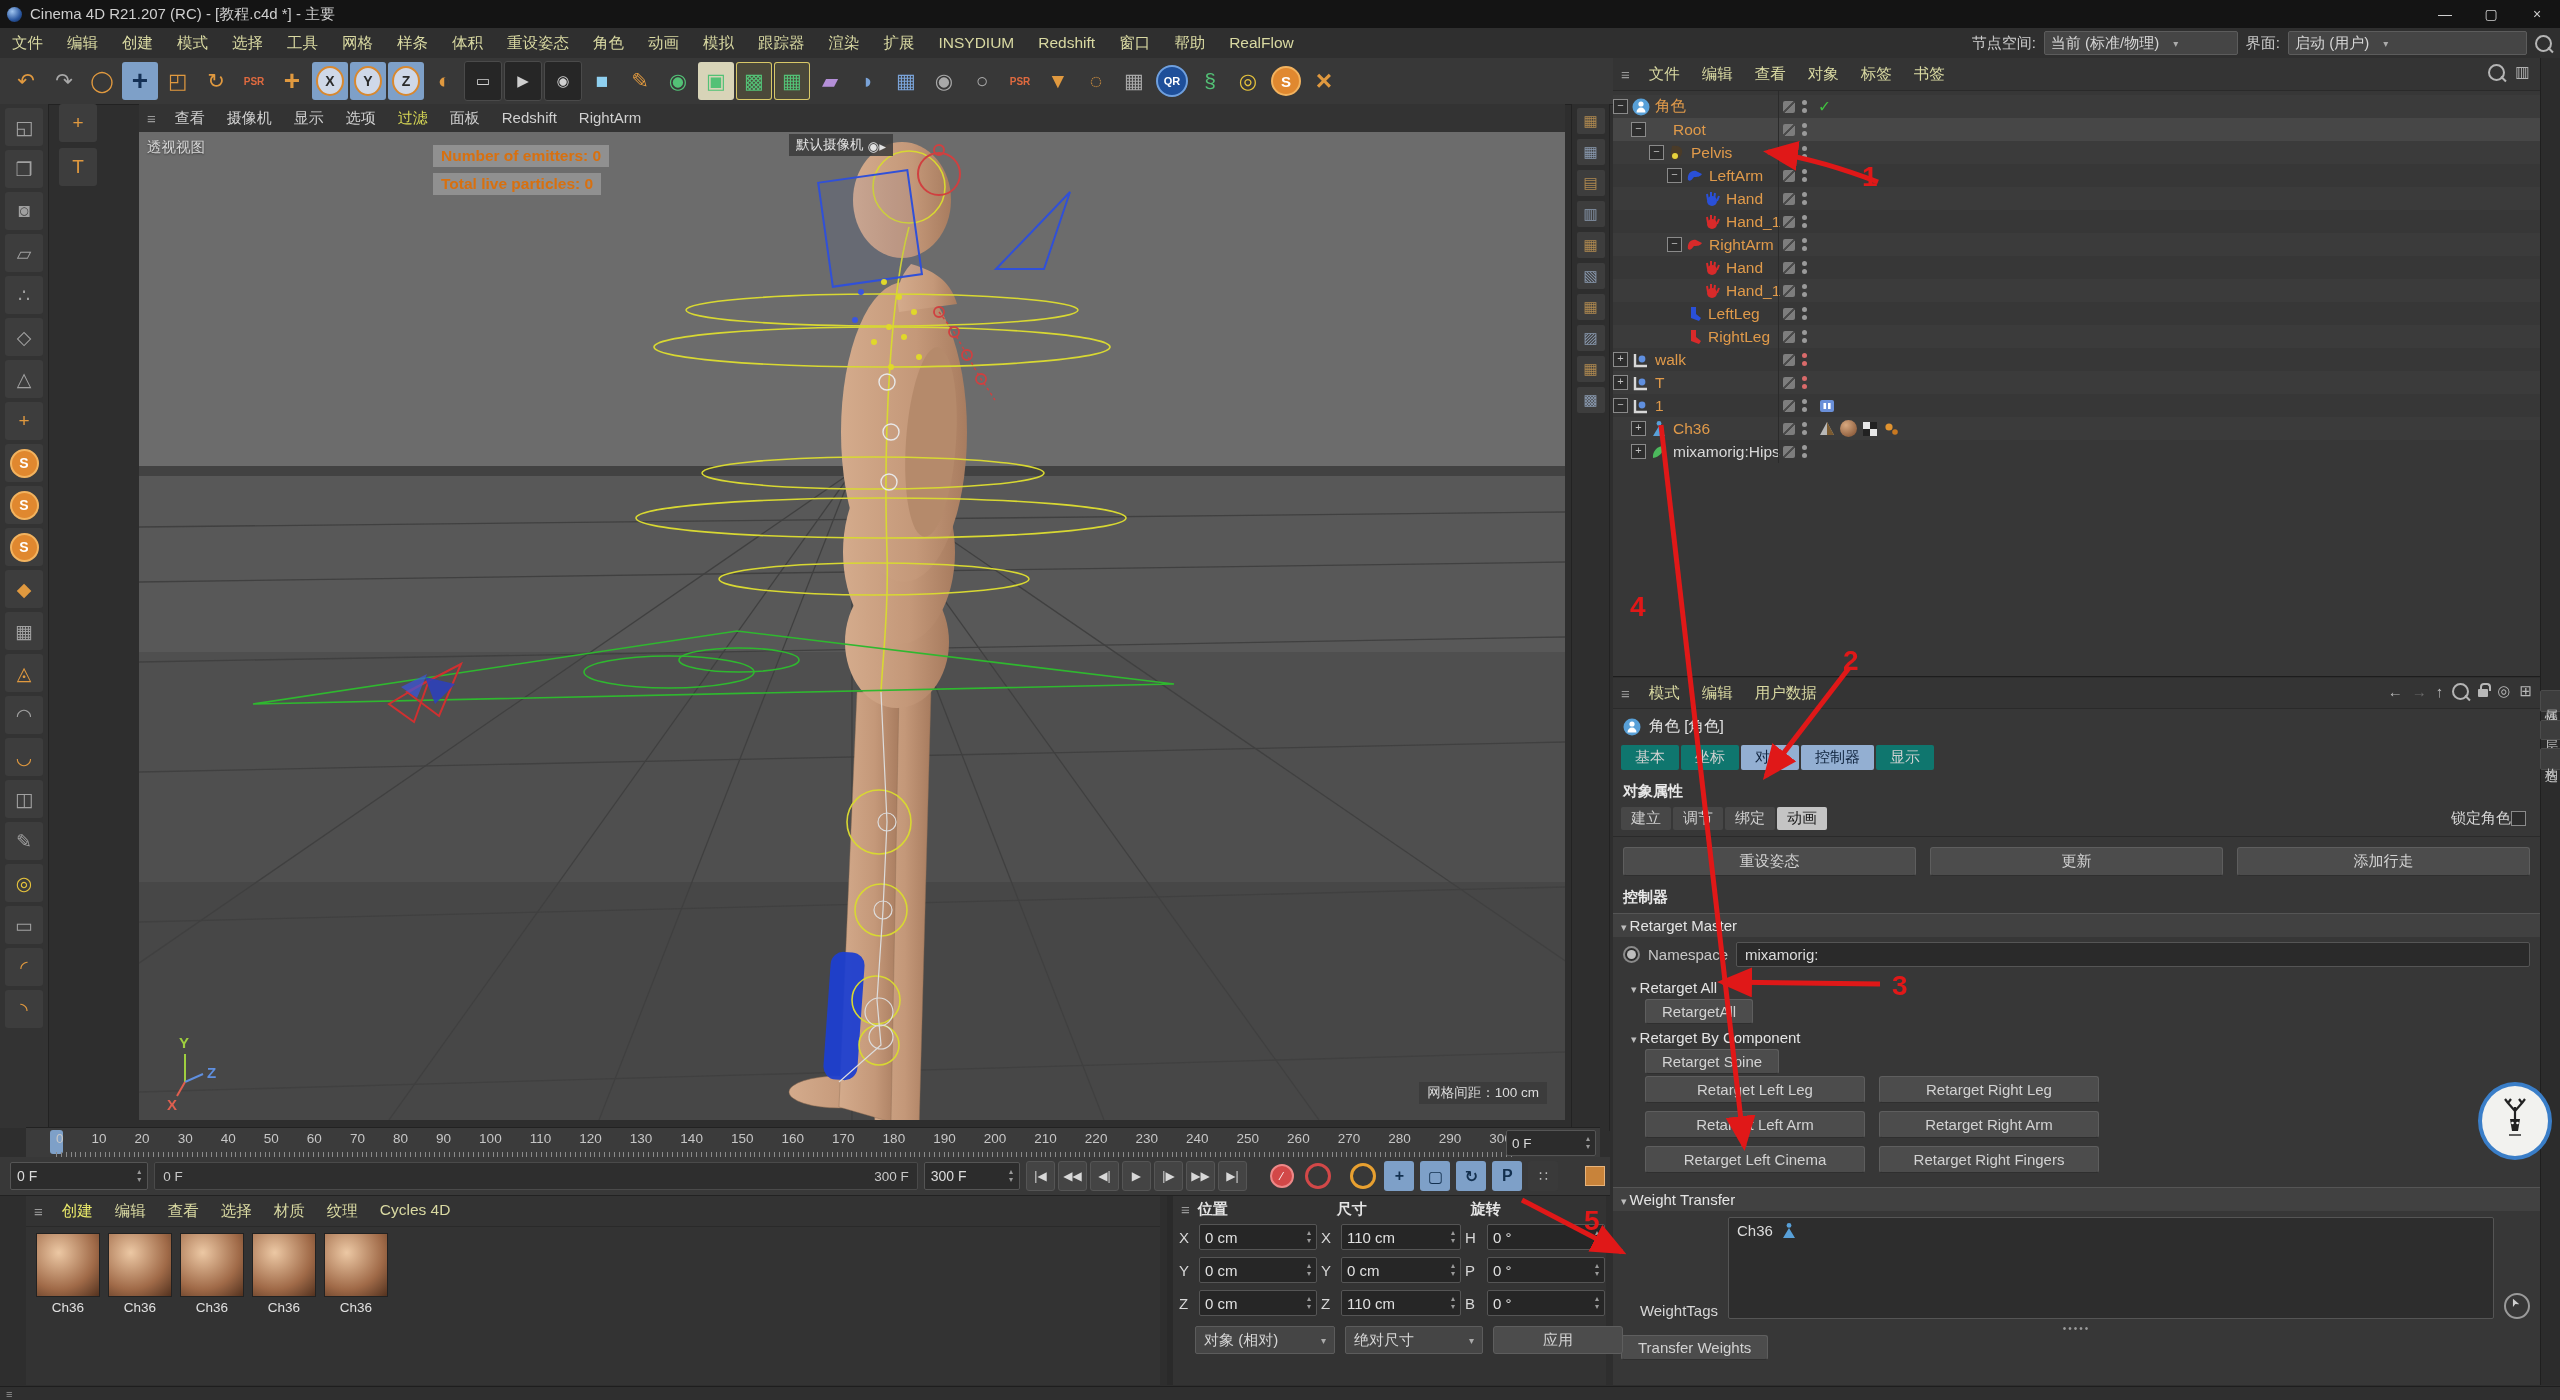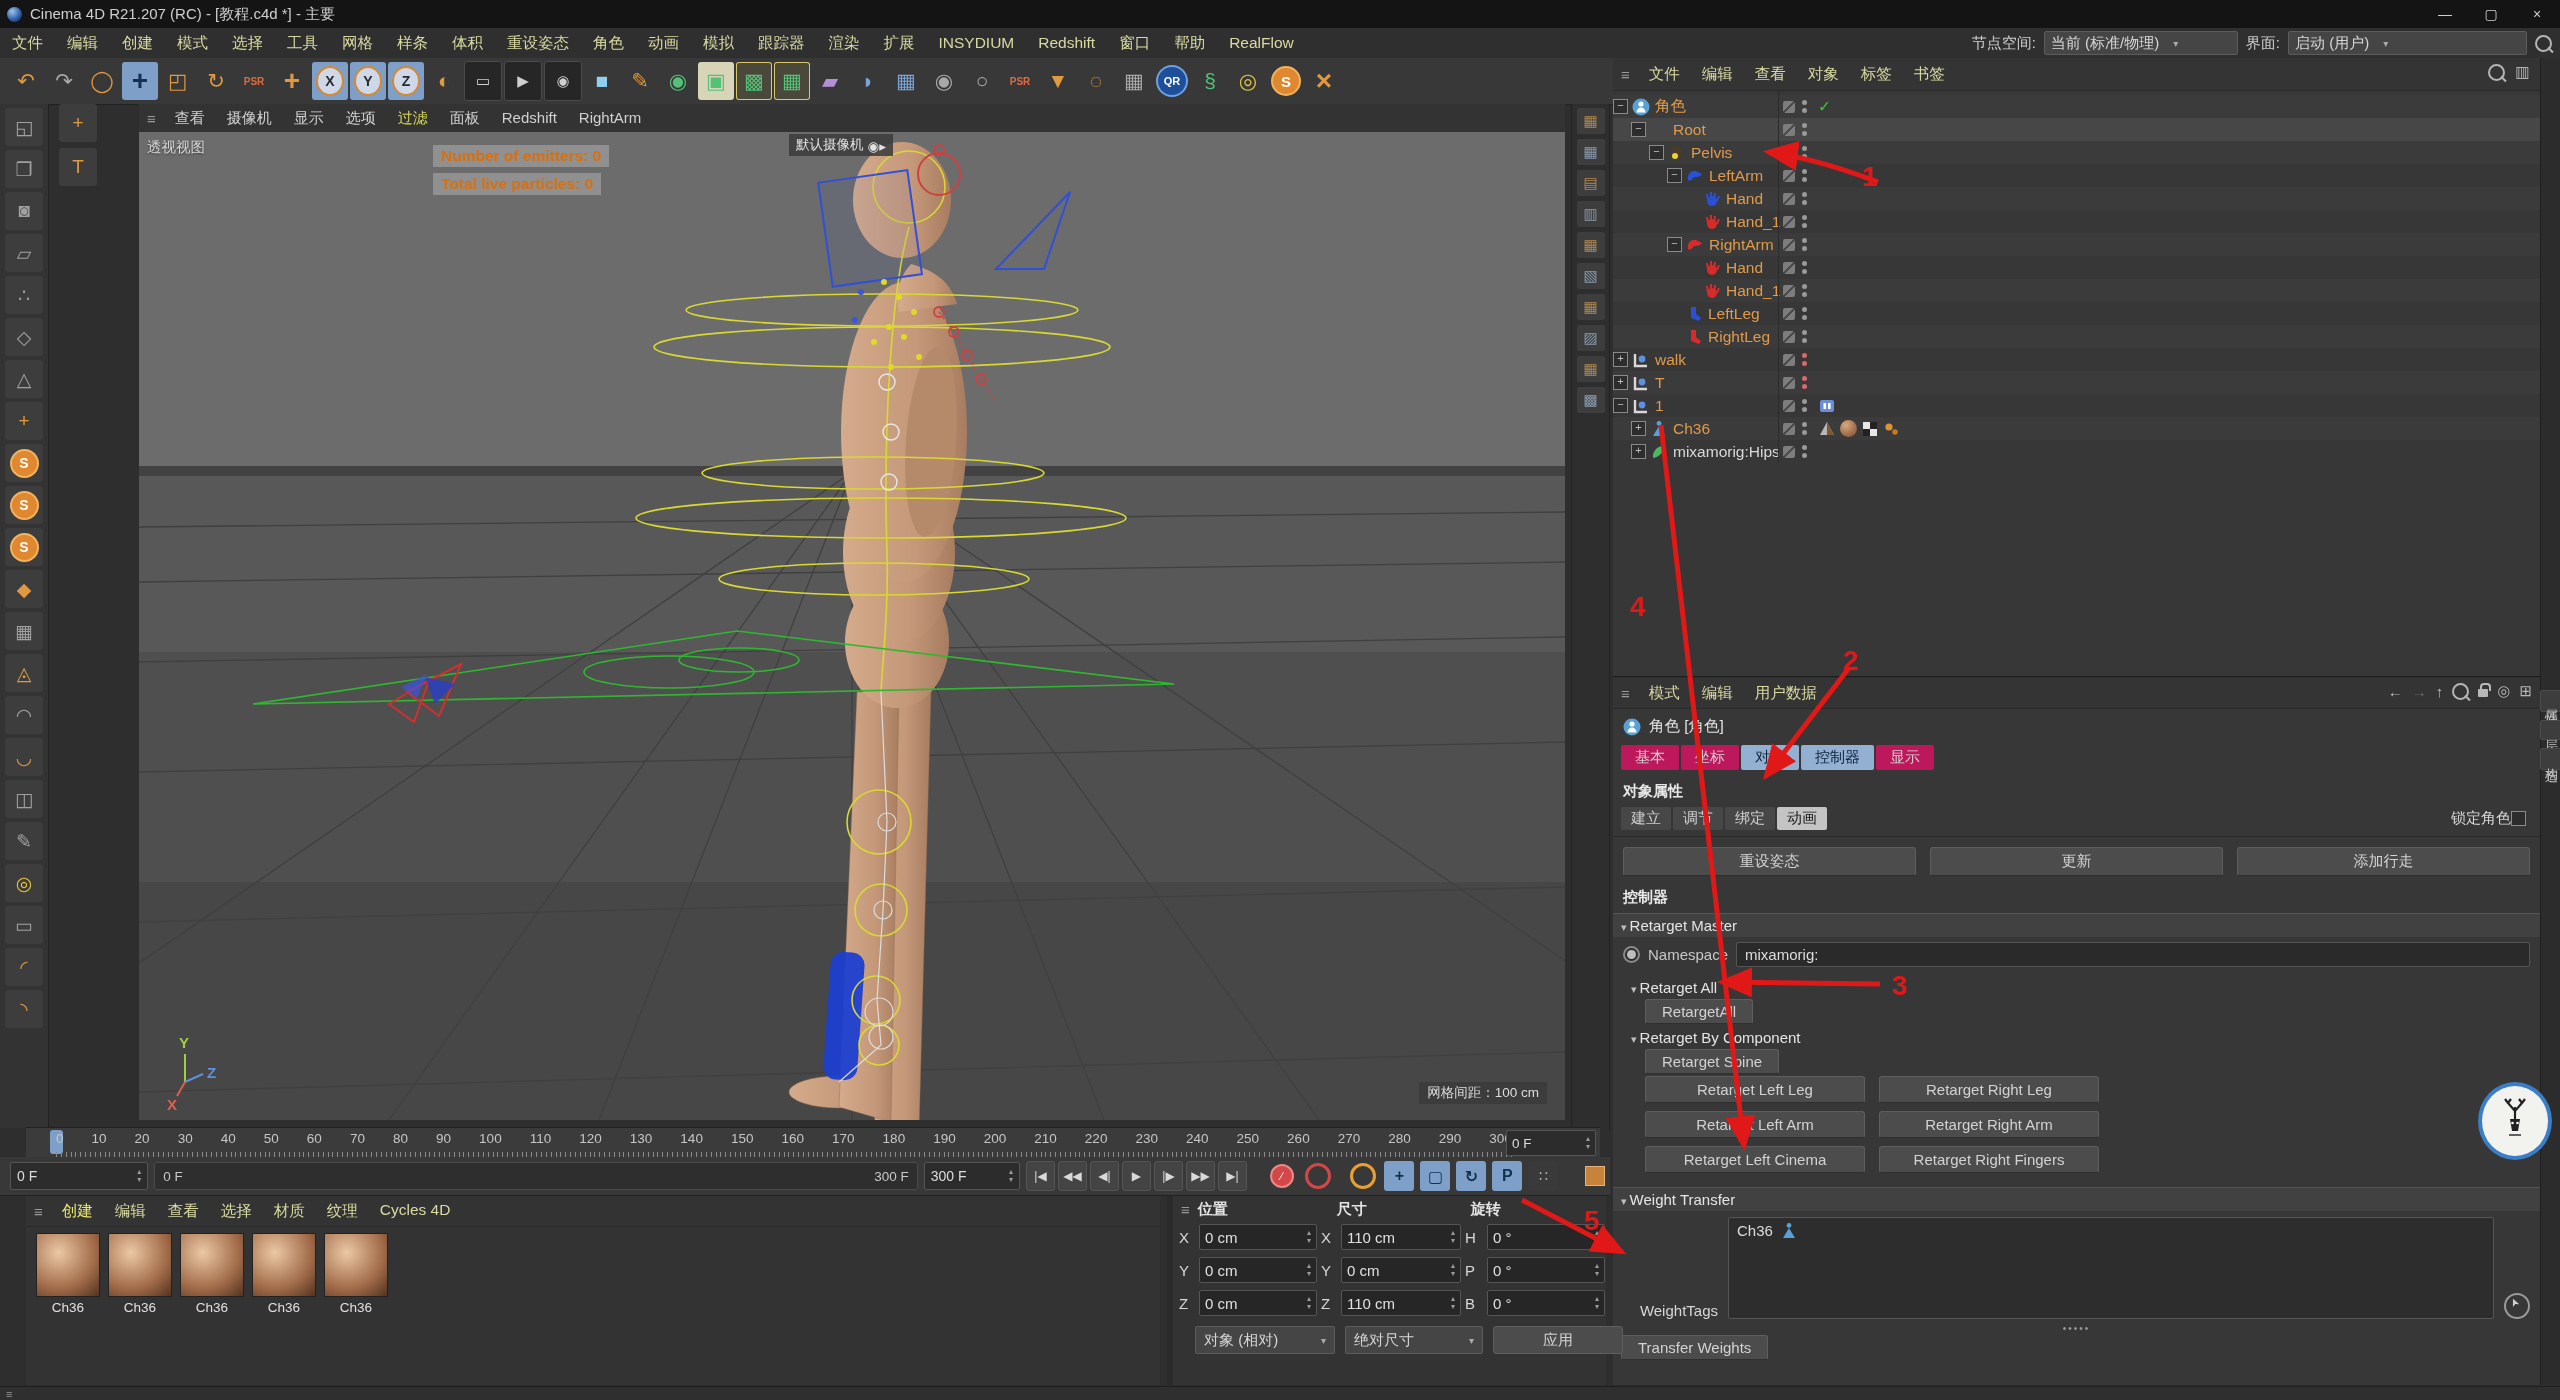--- a/index.html
+++ b/index.html
@@ -73,21 +73,21 @@
   .dots.red{background:#d96a6a;box-shadow:0 8px 0 #d96a6a;}
   .tagzone{position:absolute;left:205px;display:flex;align-items:center;gap:4px;}
   .om-div{position:absolute;left:165px;top:0;bottom:0;width:1px;background:#2b2b2b;}
   
   .ampanel{left:1613px;top:678px;width:927px;height:707px;background:#373737;font-size:15px;}
   .ammenu{height:30px;display:flex;align-items:center;font-size:15.5px;background:#343434;border-bottom:1px solid #2a2a2a;}
   .ammenu .mi{color:#d9d9a2;padding:0 11px;}
   .am-icons{position:absolute;right:8px;top:4px;display:flex;gap:9px;align-items:center;color:#b8b8b8;font-size:15px;}
   .am-title{display:flex;align-items:center;gap:8px;padding:7px 10px 4px;color:#e2e2e2;font-size:15.5px;}
   .tabrow{display:flex;gap:2px;padding:4px 8px;}
-  .tab{background:#be185d;color:#d2d2d2;padding:3px 14px;border-radius:2px;}
+  .tab{background:#0f766e;color:#d2d2d2;padding:3px 14px;border-radius:2px;}
   .tab.on{background:#93afd2;color:#10243e;}
   .sect{font-weight:bold;color:#e8e8e8;padding:8px 10px 2px;}
   .subtabrow{display:flex;gap:2px;padding:4px 8px;align-items:center;}
   .stab{background:#474747;color:#cfcfcf;padding:2px 10px;border-radius:2px;}
   .stab.on{background:#c4c4c4;color:#161616;}
   .lockzone{position:absolute;right:14px;display:flex;align-items:center;color:#d6d6d6;}
   .cbox{width:13px;height:13px;border:1px solid #8a8a8a;background:#2c2c2c;}
   .btnrow{display:flex;gap:14px;padding:8px 10px 4px;}
   .cbtn{flex:1;background:#4c4c4c;border:1px solid #5e5e5e;border-bottom-color:#2f2f2f;border-radius:3px;color:#d2d2d2;text-align:center;padding:4px 0;}
   .grp-h{background:#414141;border-top:1px solid #555;color:#e4e4e4;padding:3px 8px;margin-top:4px;}

